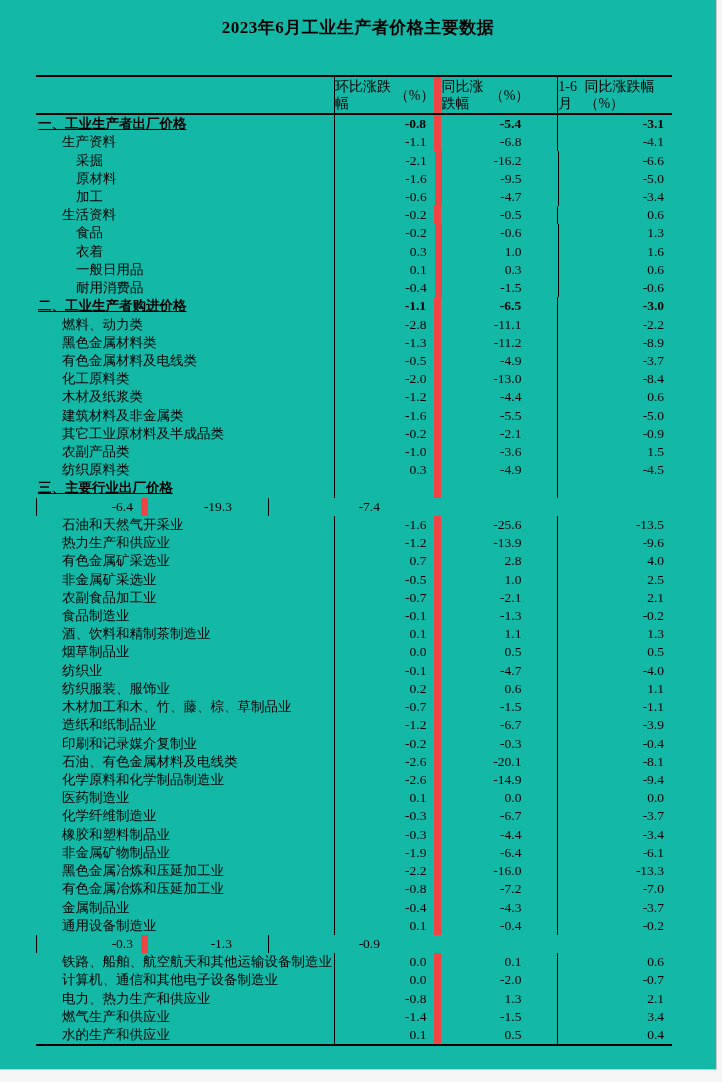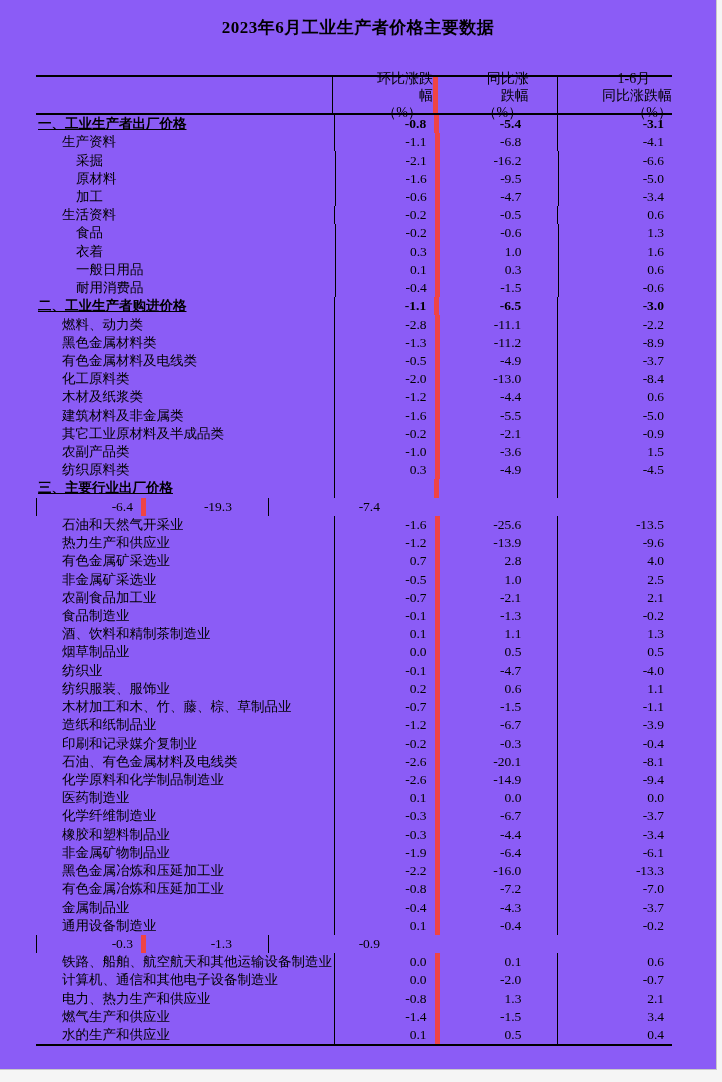--- a/index.html
+++ b/index.html
@@ -13,21 +13,21 @@
     width: 722px;
     height: 1082px;
     background: #f5f5f5;
     overflow: hidden;
   }
   .content {
     position: absolute;
     left: 0; top: 0;
     width: 717px;
     height: 1070px;
-    background: #8b5cf6;
+    background: #14b8a6;
     border-right: 1px solid #c9c9c9;
     border-bottom: 1px solid #c9c9c9;
   }
   .title {
     position: absolute;
     left: 0; top: 16px;
     width: 100%;
     text-align: center;
     font-size: 17px;
     font-weight: bold;
@@ -41,31 +41,29 @@
     border-top: 2px solid #000;
     border-bottom: 2px solid #000;
   }
   .thead {
     display: flex;
     height: 38px;
     border-bottom: 2px solid #000;
   }
   .th {
     display: flex;
-    flex-direction: column;
     justify-content: center;
     align-items: center;
     font-size: 14px;
     line-height: 17px;
-    text-align: right;
-    padding-left: 38px;
+    text-align: left;
   }
   .c1 { width: 312px; }
   .c2 { width: 105px; border-left: 1px solid #000; }
-  .c3 { width: 99px;  border-left: 5px solid #ef4444; }
+  .c3 { width: 99px;  border-left: 7px solid #ef4444; }
   .c4 { width: 120px; border-left: 1px solid #000; margin-left: 28px; }
   .tbody {
     display: flex;
     flex-direction: column;
     height: 929px;
   }
   .tr {
     flex: 1;
     display: flex;
     align-items: center;

